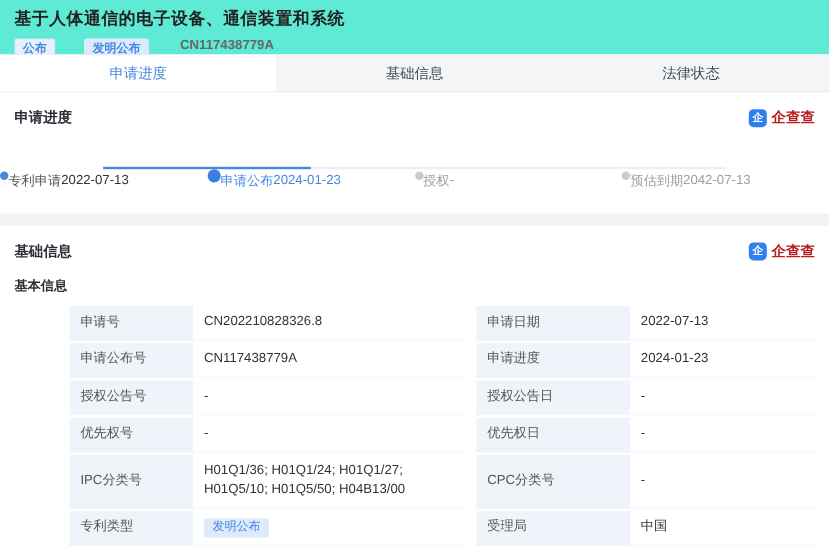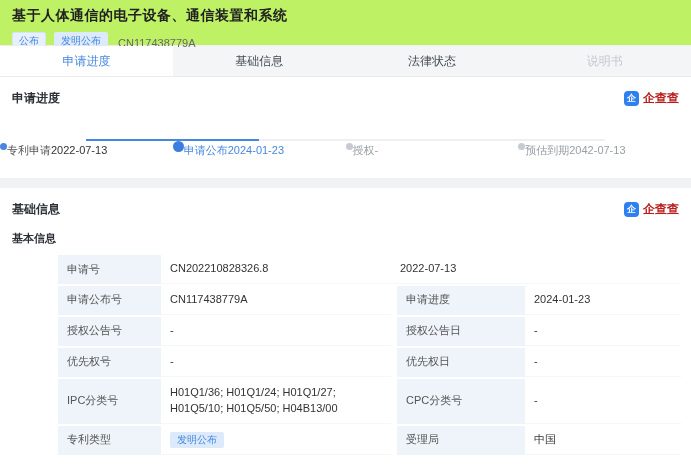--- a/index.html
+++ b/index.html
@@ -1,22 +1,22 @@
 <!DOCTYPE html>
 <html><head>
 <meta charset="utf-8">
 <style>
   * { margin:0; padding:0; box-sizing:border-box; }
   html,body { width:691px; height:467px; overflow:hidden; background:#fff;
     font-family:"Liberation Sans","DejaVu Sans",sans-serif; color:#333; }
 
   
-  .hdr { padding:7px 12px 0 12px; height:45px; background:#bef264; }
+  .hdr { padding:7px 12px 0 12px; height:45px; background:#5eead4; }
   .hdr-title { font-size:14px; font-weight:bold; color:#222; letter-spacing:.5px; }
-  .hdr-tags { display:flex; align-items:flex-end; gap:8px; margin-top:7px; }
+  .hdr-tags { display:flex; align-items:flex-start; gap:24px; margin-top:7px;font-weight:bold; }
   .chip { font-size:10px; line-height:15px; padding:0 6px; border-radius:2px;
           background:#e7f0fc; color:#4787e0; border:1px solid #d4e5fa; }
   .chip.filled { background:#dceafb; border-color:#dceafb; }
   .patent-no { font-size:11px; color:#666; margin-left:2px; }
 
   
   .tabbar { display:flex; height:32px; background:#f4f5f7;
             border-top:1px solid #eceef0; border-bottom:1px solid #e9ebee; }
   .tab { flex:1; display:flex; align-items:center; justify-content:center;
          font-size:12px; color:#454c54; cursor:pointer; }
@@ -78,21 +78,20 @@
     <span class="chip">公布</span>
     <span class="chip filled">发明公布</span>
     <span class="patent-no">CN117438779A</span>
   </div>
 </div>
 
 <div class="tabbar">
   <div class="tab active">申请进度</div>
   <div class="tab">基础信息</div>
   <div class="tab">法律状态</div>
-  <div class="tab disabled">说明书</div>
 </div>
 
 <div class="section">
   <div class="sec-head">
     <div class="sec-title">申请进度</div>
     <div class="brand">
       <span class="brand-icon">企</span>
       <span class="brand-name">企查查</span>
     </div>
   </div>
@@ -142,20 +141,21 @@
       <span class="brand-icon">企</span>
       <span class="brand-name">企查查</span>
     </div>
   </div>
   <div class="subhead">基本信息</div>
 
   <div class="itable">
     <div class="trow">
       <div class="tcell tlabel l1">申请号</div>
       <div class="tcell tvalue v1">CN202210828326.8</div>
+      <div class="tcell tlabel l2">申请日期</div>
       <div class="tcell tvalue v2">2022-07-13</div>
     </div>
     <div class="trow">
       <div class="tcell tlabel l1">申请公布号</div>
       <div class="tcell tvalue v1">CN117438779A</div>
       <div class="tcell tlabel l2">申请进度</div>
       <div class="tcell tvalue v2">2024-01-23</div>
     </div>
     <div class="trow">
       <div class="tcell tlabel l1">授权公告号</div>

